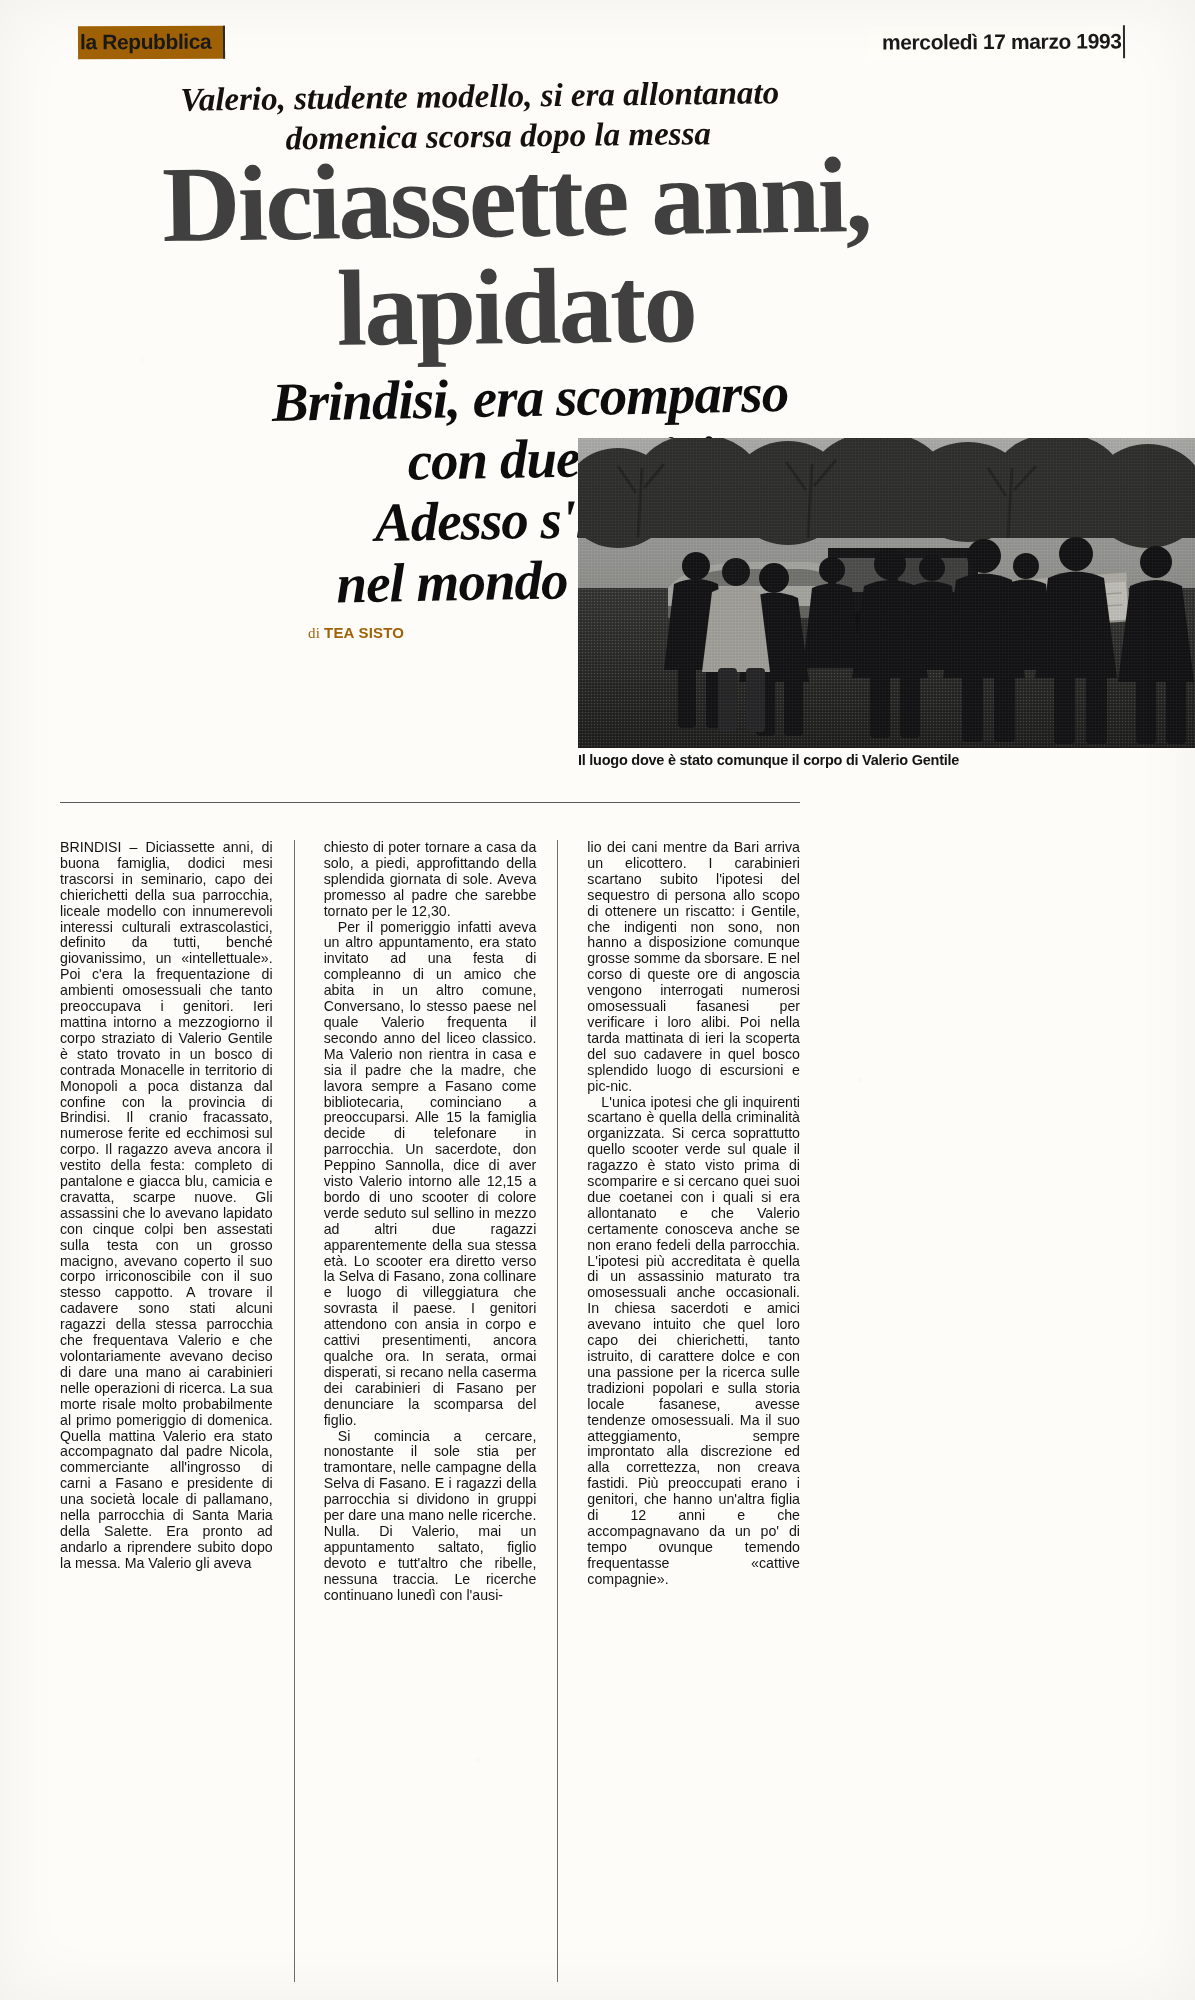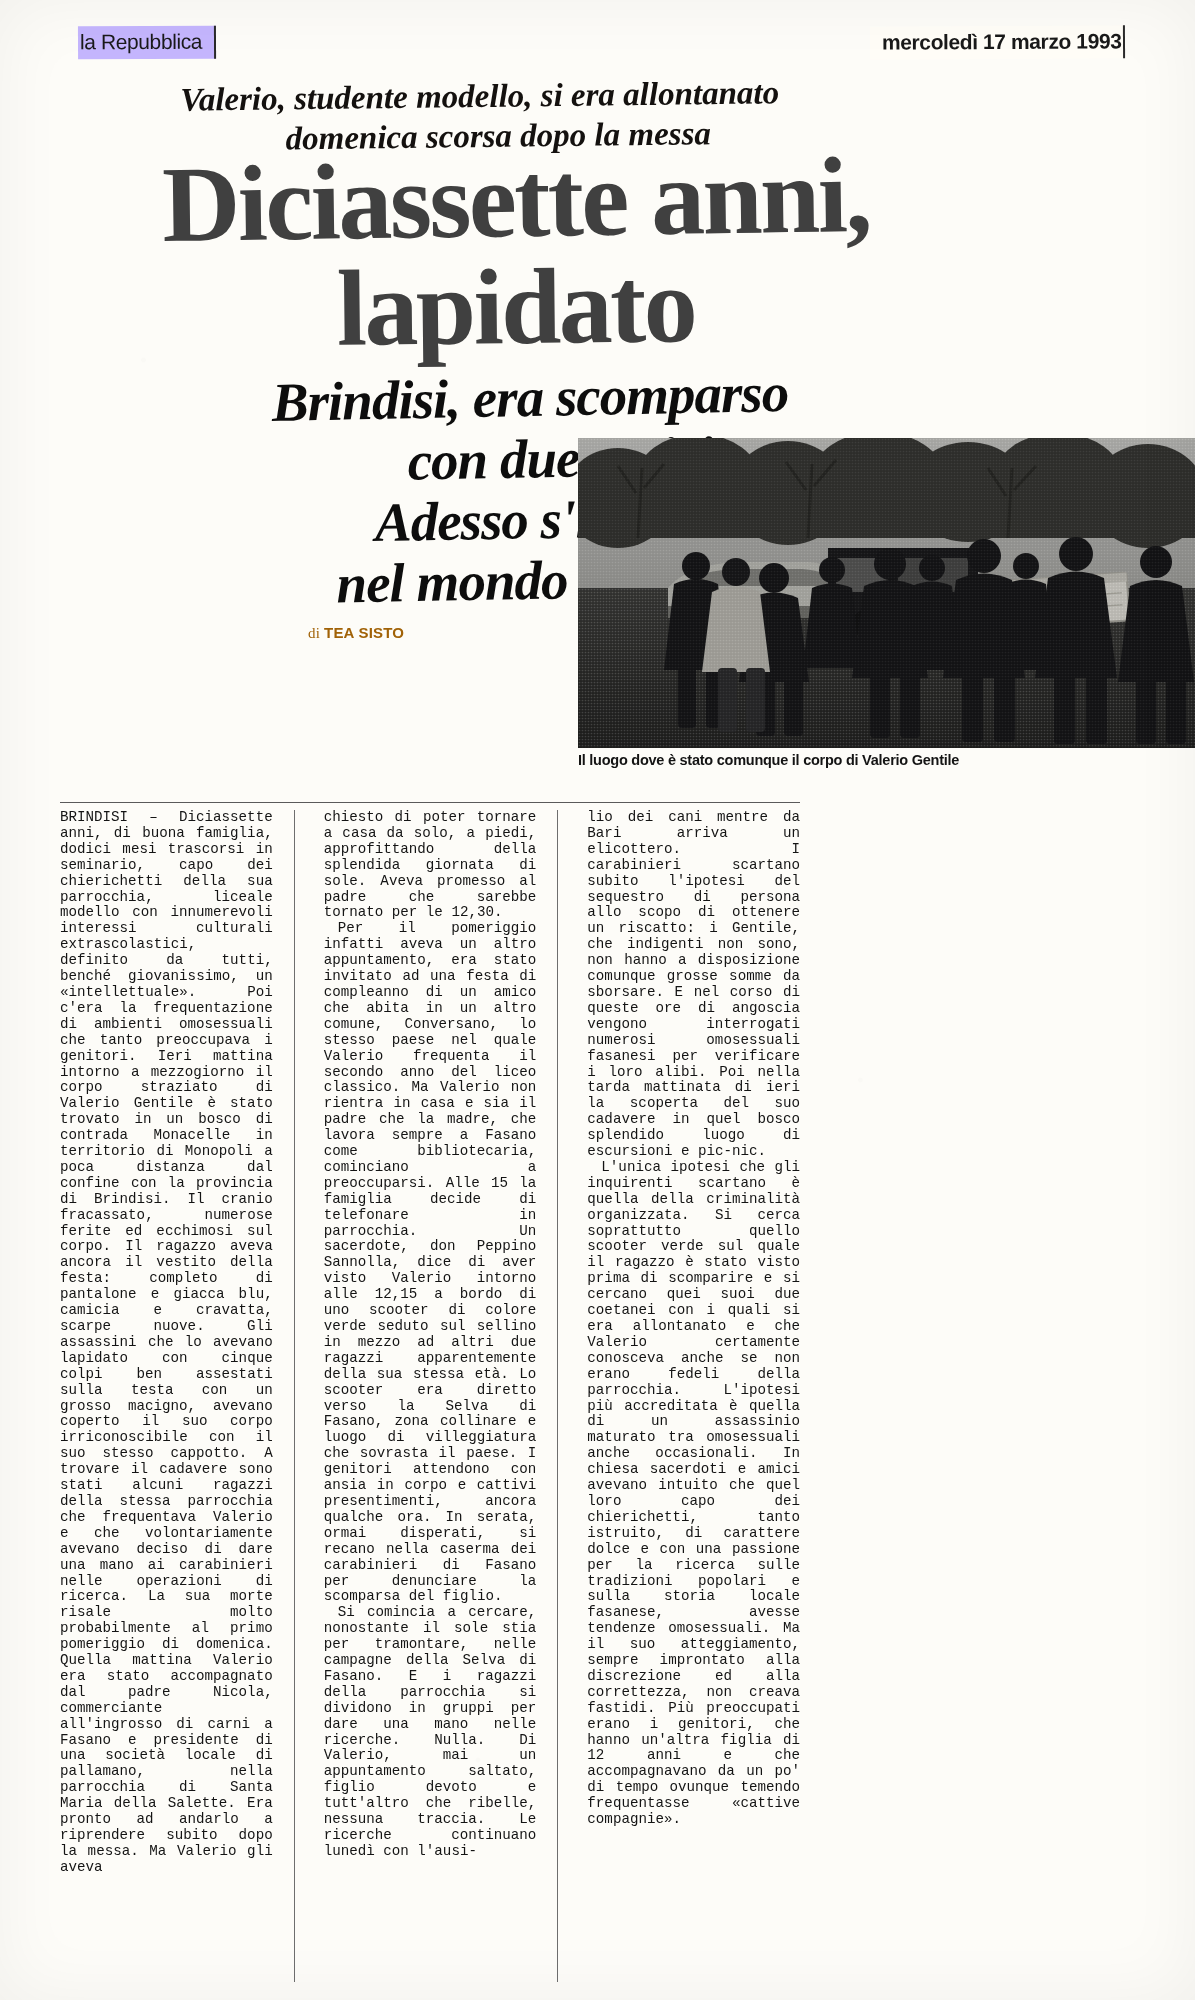--- a/index.html
+++ b/index.html
@@ -16,23 +16,23 @@
     width:1195px;height:2000px;
     background:#fdfcf8;
   }
   
   .masthead{
     position:absolute;left:0;top:22px;width:1195px;height:46px;
   }
   .paper-name{
     position:absolute;left:78px;top:4px;
     font-family:"Liberation Sans",sans-serif;
-    font-weight:400;font-size:21px;letter-spacing:-0.4px;
+    font-weight:700;font-size:21px;letter-spacing:-0.4px;
     color:#1a1a1a;
-    background:#c4b5fd;
+    background:#a16207;
     padding:4px 12px 5px 2px;
     border-right:2px solid #2b2b2b;
     transform:rotate(-0.25deg);
   }
   .issue-date{
     position:absolute;right:70px;top:4px;
     font-family:"Liberation Sans",sans-serif;
     font-weight:700;font-size:21px;letter-spacing:-0.4px;
     color:#1a1a1a;
     background:#fffdf7;
@@ -106,28 +106,29 @@
   .rule-h{
     position:absolute;left:0;top:0;width:740px;height:1px;background:#5a5a5a;
   }
   .cols{
     position:absolute;left:0;top:8px;width:740px;height:1172px;
     display:flex;
   }
   .col{
     width:226px;
     padding-right:0;
-    font-family:Liberation Mono, monospace;
+    font-family:Liberation Sans, sans-serif;
     font-size:14.2px;
     line-height:15.9px;
     text-align:justify;
     text-justify:inter-word;
     color:#141414;
     hyphens:none;
     position:relative;
+    margin-top:30px;
   }
   .col + .col{margin-left:21px;padding-left:29px;border-left:1px solid #6e6e6e;}
   .col p{margin:0;text-indent:14px;}
   .col p.first{text-indent:0;}
   
   .grain{
     position:absolute;inset:0;
     pointer-events:none;
     background:
       radial-gradient(circle at 12% 18%, rgba(0,0,0,0.025) 0 2px, transparent 3px),

